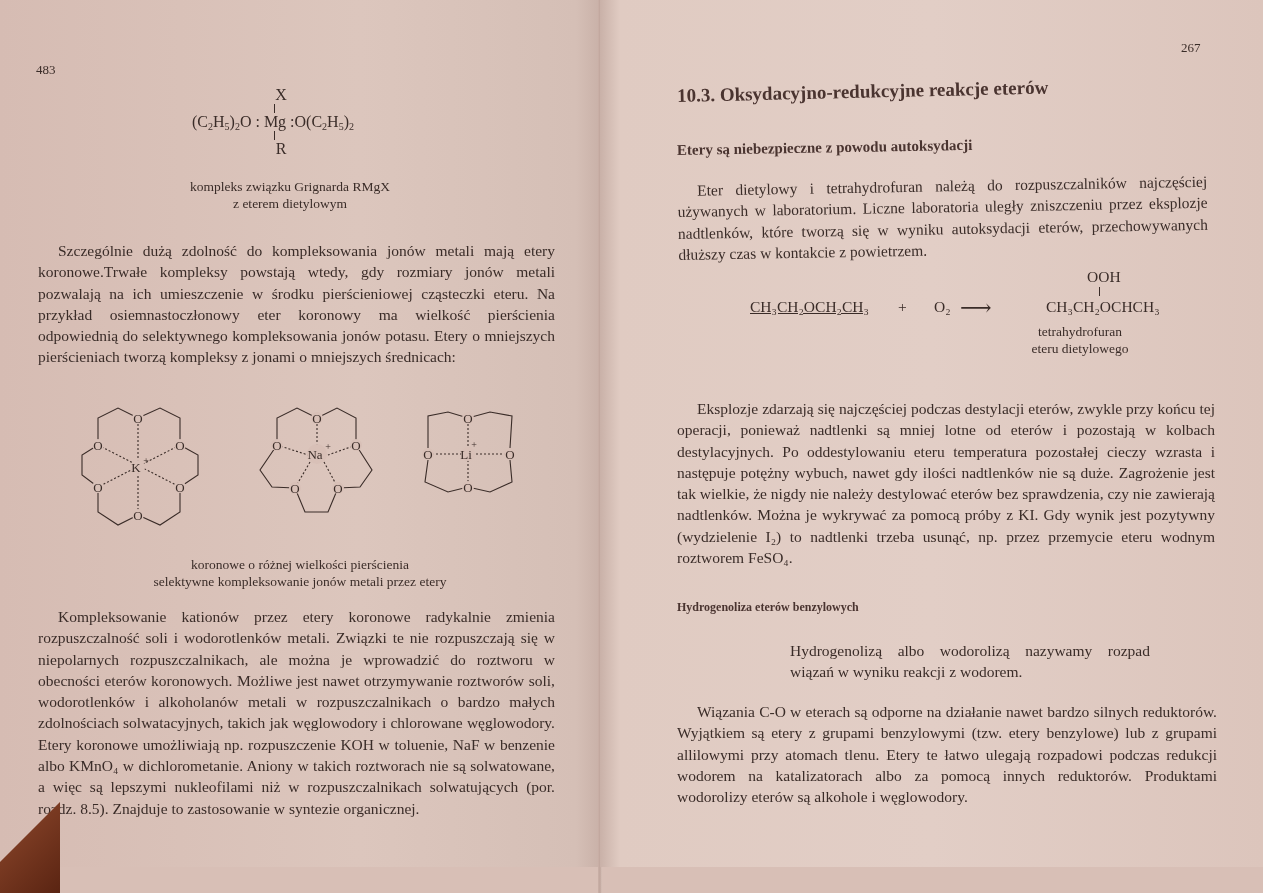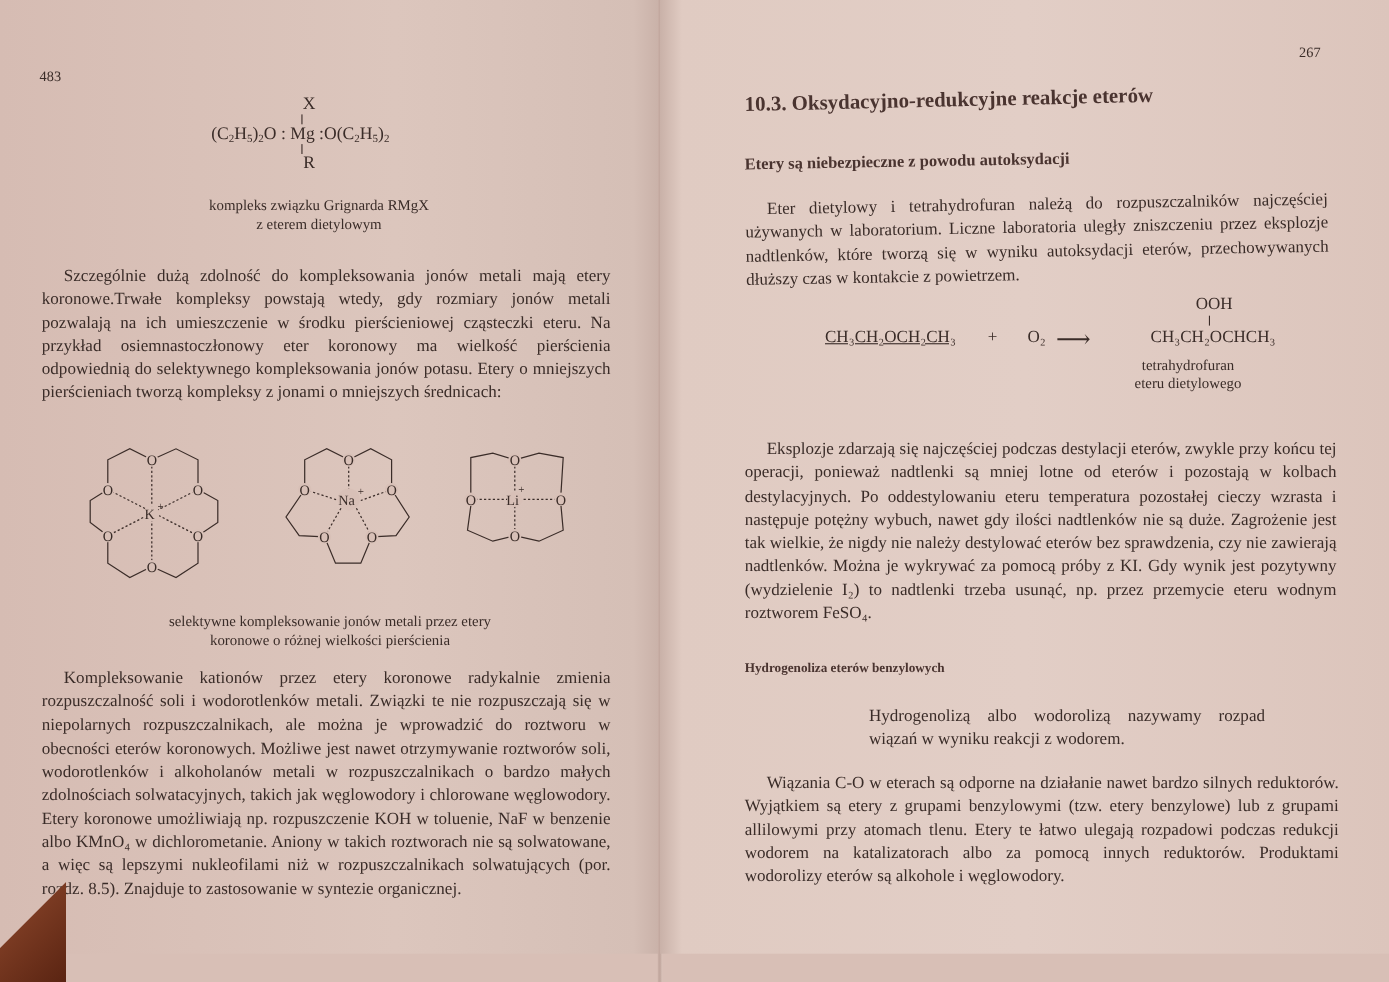--- a/index.html
+++ b/index.html
@@ -141,22 +141,22 @@
         </g>
       <text x="408" y="33">O</text>
         <text x="368" y="69">O</text>
         <text x="450" y="69">O</text>
       <text x="408" y="102">O</text>
       <text x="406" y="69">Li</text>
         <text x="414" y="58" font-size="10">+</text>
     </g>
   </svg>
   <div class="caption" style="left:100px; top:556px; width:400px;">
+    <div>koronowe o różnej wielkości pierścienia</div>
     <div>selektywne kompleksowanie jonów metali przez etery</div>
-    <div>koronowe o różnej wielkości pierścienia</div>
   </div>
 
   <div class="para" style="left:38px; top:606px; width:517px; text-indent:20px;">Kompleksowanie kationów przez etery koronowe radykalnie zmienia rozpuszczalność soli i wodorotlenków metali. Związki te nie rozpuszczają się w niepolarnych rozpuszczalnikach, ale można je wprowadzić do roztworu w obecności eterów koronowych. Możliwe jest nawet otrzymywanie roztworów soli, wodorotlenków i alkoholanów metali w rozpuszczalnikach o bardzo małych zdolnościach solwatacyjnych, takich jak węglowodory i chlorowane węglowodory. Etery koronowe umożliwiają np. rozpuszczenie KOH w toluenie, NaF w benzenie albo KMnO₄ w dichlorometanie. Aniony w takich roztworach nie są solwatowane, a więc są lepszymi nukleofilami niż w rozpuszczalnikach solwatujących (por. rozdz. 8.5). Znajduje to zastosowanie w syntezie organicznej.</div>
 
   <div class="corner-shadow"></div>
 </div>
 
 <div class="gutter"></div>
 
 <div class="page page-right">

